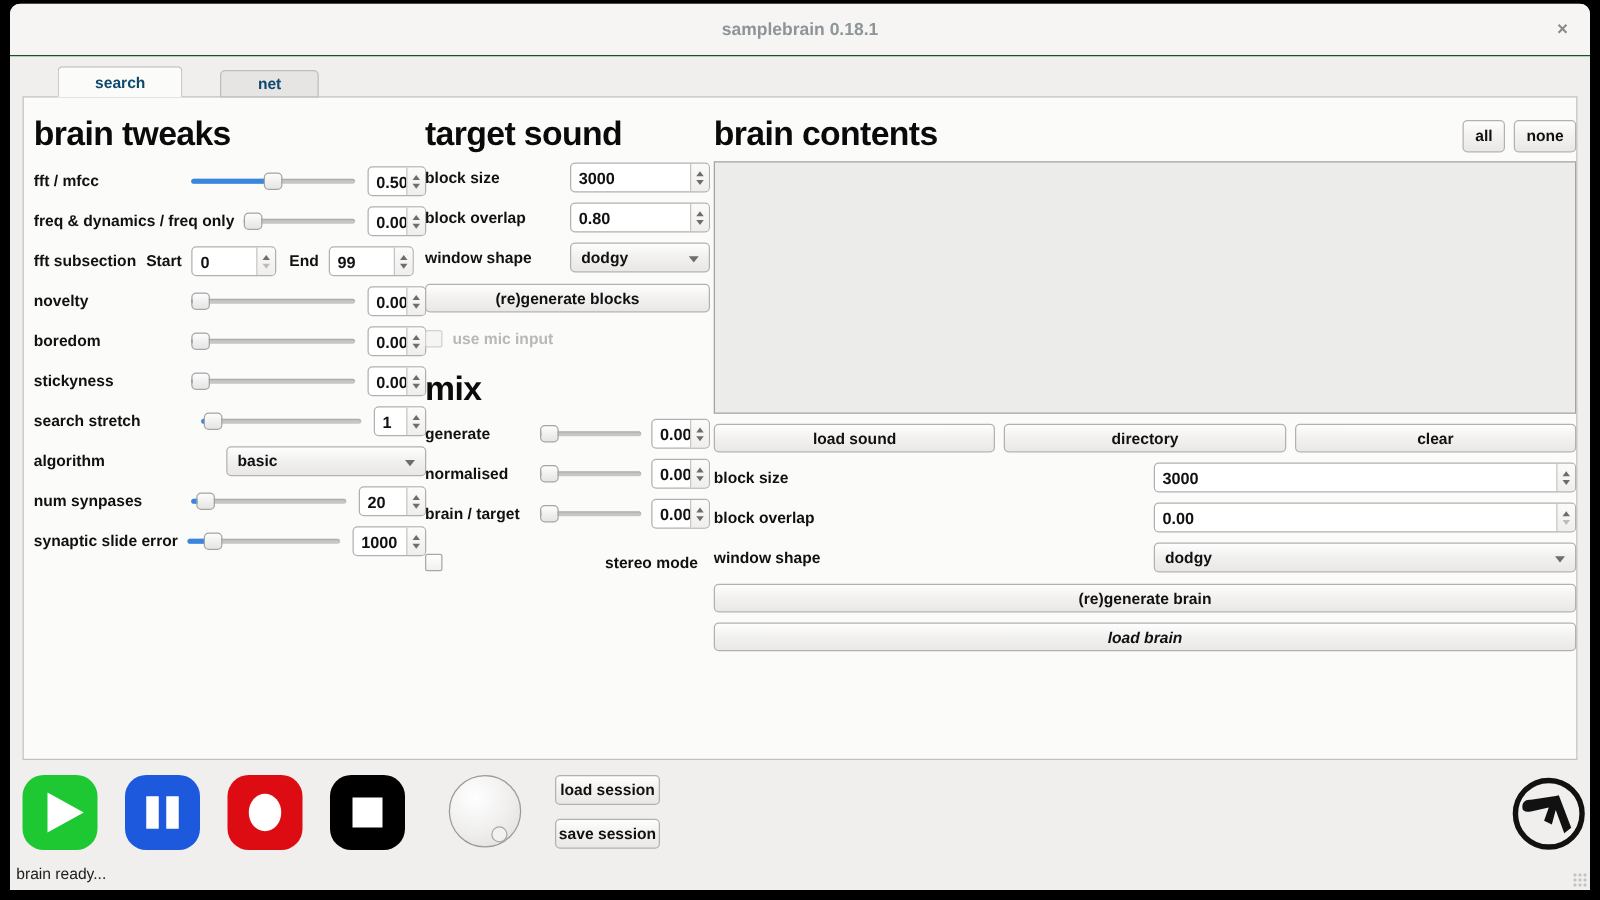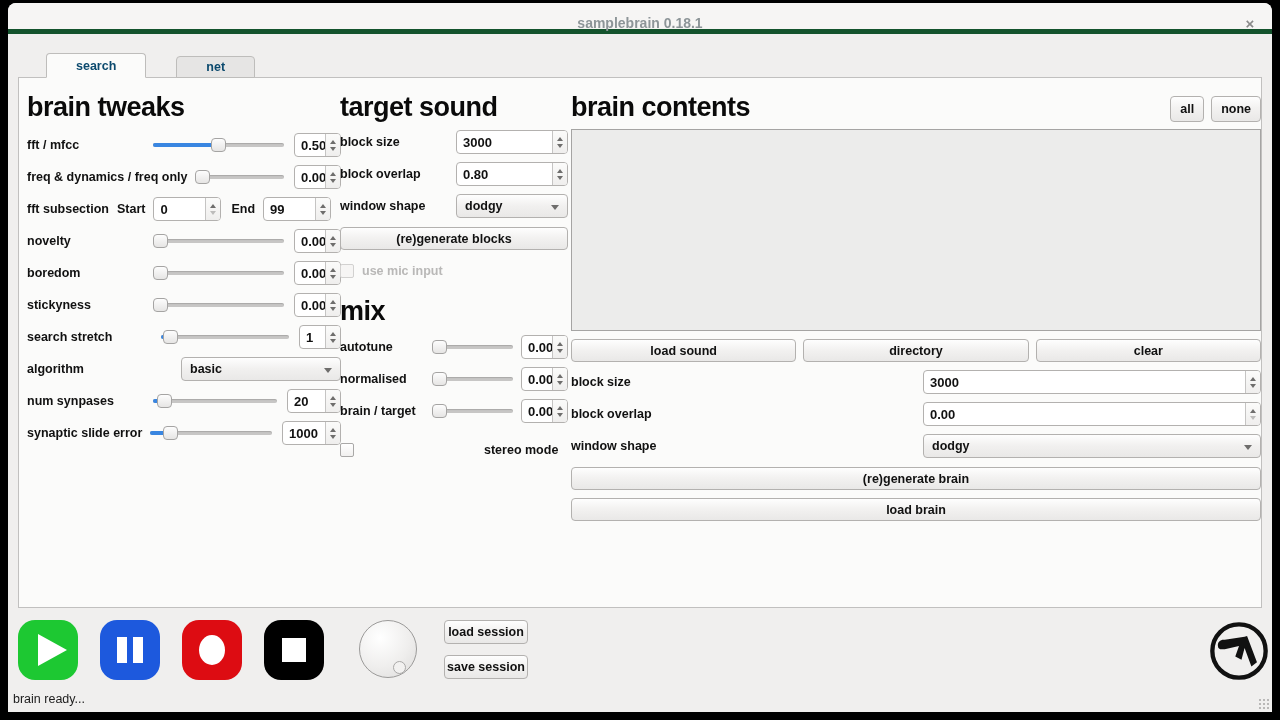--- a/index.html
+++ b/index.html
@@ -2,21 +2,21 @@
 <html><head>
 <meta charset="utf-8">
 <style>
   * { margin:0; padding:0; box-sizing:border-box; }
   html,body { width:1280px; height:720px; background:#000; overflow:hidden;
               font-family:"Liberation Sans", sans-serif; }
   .window { position:absolute; left:8px; top:3px; width:1264px; height:709px;
             background:#f0efee; border-radius:8px 8px 0 0; overflow:hidden; }
 
   
-  .titlebar { position:relative; height:31px; background:#f6f5f4; border-bottom:5px solid #14532d; }
+  .titlebar { position:relative; height:42px; background:#f6f5f4; border-bottom:1px solid #14532d; }
   .titlebar .title { position:absolute; left:0; right:0; top:12px; text-align:center;
                      font-weight:bold; font-size:14px; color:#8d9598; }
   .close-btn { position:absolute; right:12px; top:11px; width:20px; height:20px;
                color:#8a8a8a; font-size:15px; font-weight:bold; text-align:center; line-height:20px; cursor:default; }
 
   
   .tabbar { position:absolute; left:10px; top:50px; height:25px; display:flex; z-index:3; }
   .tab { font-weight:bold; font-size:12.5px; color:#0c4a6e; padding:0 29px; display:flex; align-items:center;
          border:1px solid #bebdbb; border-radius:4px 4px 0 0; margin-right:2px;margin-left:28px; }
   .tab.active { background:#fbfbfa; border-bottom:1px solid #fbfbfa; height:25px; }
@@ -83,21 +83,21 @@
 
   
   .bc-head { display:flex; align-items:flex-start; margin-top:14px; }
   .bc-head .minibtns { margin-left:auto; display:flex; gap:7px; margin-top:4px; }
   .minibtns .btn { padding:12px 9px; }
   .scrollarea { margin-top:7px; height:202px; background:#ececeb; border:1px solid #a5a4a3; }
   .btnrow3 { display:flex; gap:7px; margin-top:8px; }
   .btnrow3 .btn { flex:1; }
   .c3row { height:24px; margin-top:8px; display:flex; align-items:center; }
   .c3row .ctrl { width:338px; margin-left:auto; }
-  .btnrow2 { display:flex; gap:9px; margin-top:8px; }
+  .btnrow2 { display:flex; gap:9px; margin-top:8px;font-style:italic; }
   .btnrow2 .btn { flex:1; }
 
   
   .transport { position:absolute; left:0; top:612px; width:100%; height:72px; }
   .tbtn { position:absolute; top:5px; width:60px; height:60px; border-radius:17px;
           display:flex; align-items:center; justify-content:center; }
   .knob { position:absolute; left:351px; top:5px; width:58px; height:58px; border-radius:50%;
           border:1px solid #9b9a99; background:radial-gradient(circle at 36% 30%, #ffffff, #efeeed 55%, #dcdbda);
           }
   .knob .dot { position:absolute; left:33px; top:40px; width:13px; height:13px; border-radius:50%;
@@ -330,21 +330,21 @@
 
       <div class="checkrow disabled" style="margin-top:14px;">
         <div class="checkbox"></div>
         <span class="lbl">use mic input</span>
       </div>
 
       <h1 class="sec" style="margin-top:18px;">mix</h1>
 
       <div class="mixrows" style="margin-top:5px;">
         <div class="row">
-          <span class="lbl">autotune</span>
+          <span class="lbl">generate</span>
           <div class="slider" style="--p:0">
             <div class="track"></div>
             <div class="fill"></div>
             <div class="handle"></div>
           </div>
           <div class="spin w47" style="margin-left:8px;">
             <div class="val">0.00</div>
             <div class="btns">
                 <div class="tri-up"></div>
                 <div class="tri-down"></div>

